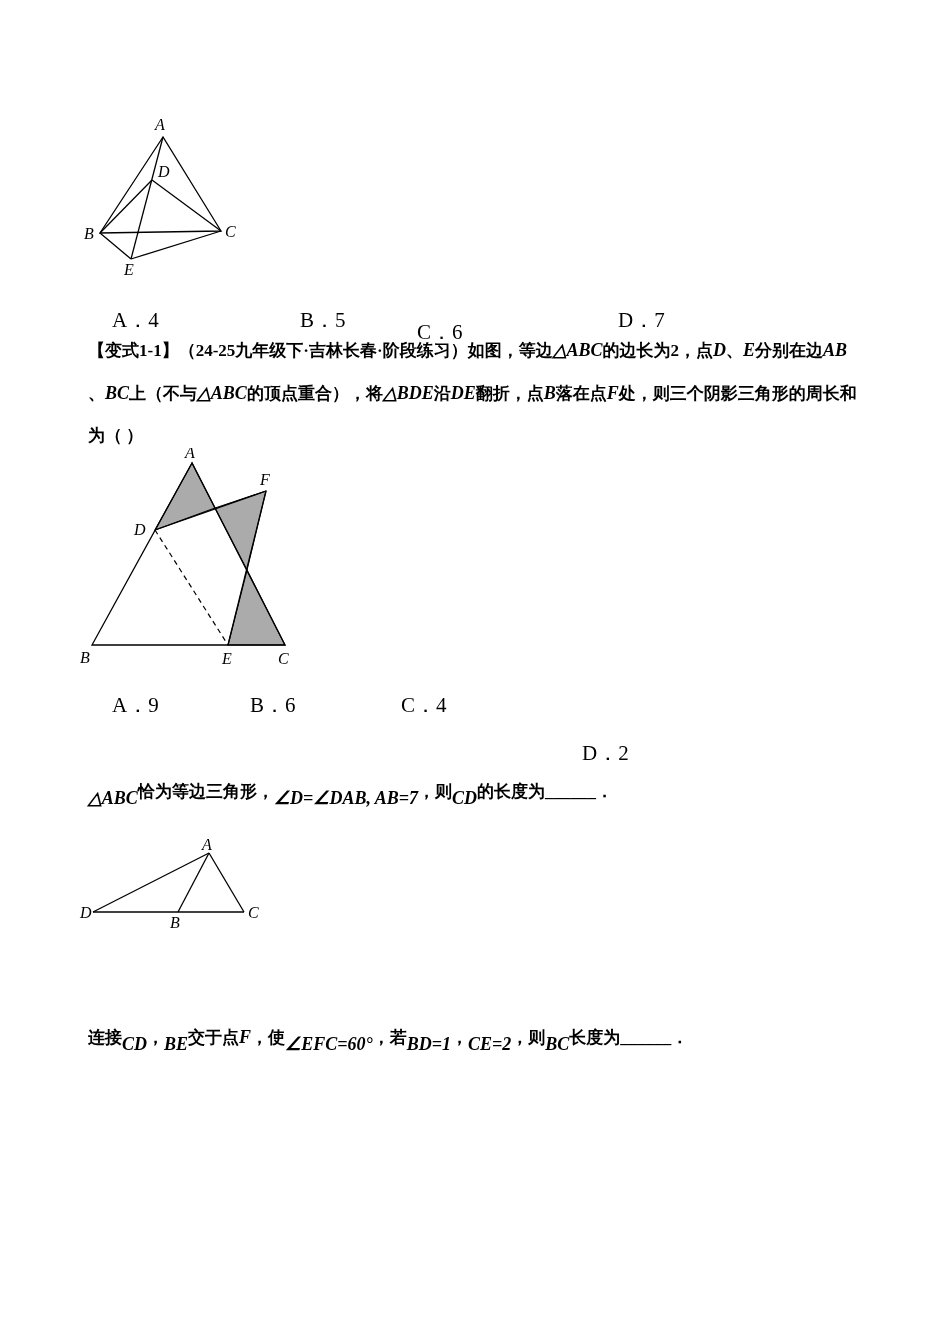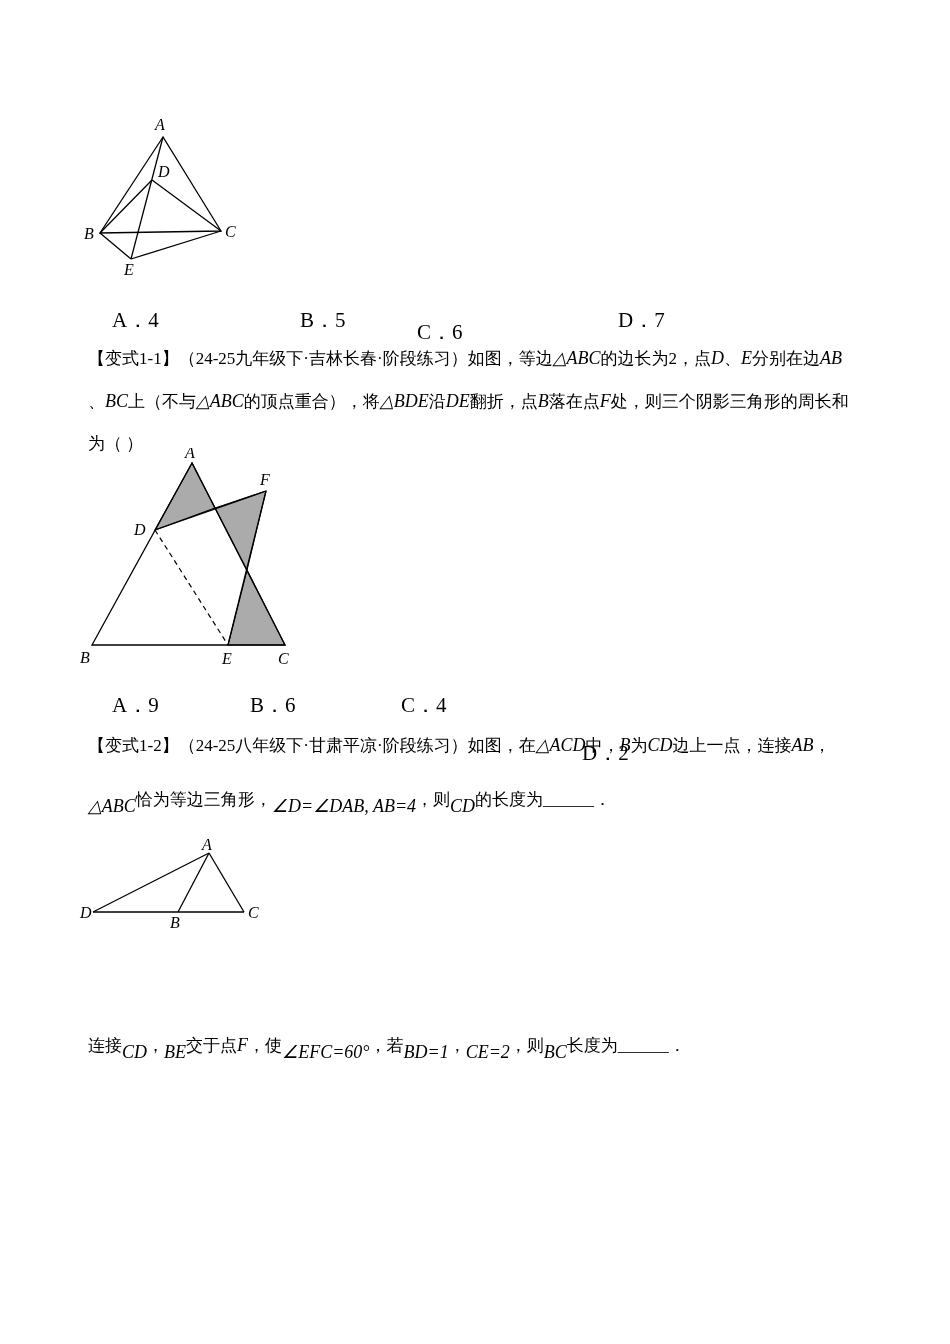--- a/index.html
+++ b/index.html
@@ -1,18 +1,18 @@
 <!DOCTYPE html>
 <html><head>
 <meta charset="utf-8">
 <style>
   html,body{margin:0;padding:0;background:#ffffff;}
   .page{position:relative;width:950px;height:1344px;background:#ffffff;color:#000;
         font-family:"Liberation Serif",serif;overflow:hidden;}
-  .tline{position:absolute;left:88px;width:800px;font-size:17px;line-height:34px;white-space:nowrap;}
+  .tline{position:absolute;left:88px;width:800px;font-size:17px;line-height:18px;white-space:nowrap;font-weight:bold;}
   .cn{font-family:"Liberation Serif",serif;}
   .m{font-family:"Liberation Serif",serif;font-style:italic;font-size:18px;}
   .ml{font-family:"Liberation Serif",serif;font-style:italic;font-size:18px;position:relative;top:7px;}
   .opt{position:absolute;font-size:21px;font-family:Liberation Serif, serif;}
   .figwrap{position:absolute;}
   svg text{font-family:"Liberation Serif",serif;font-style:italic;font-size:16px;fill:#000;}
   svg .edge{stroke:#000;stroke-width:1.3;fill:none;}
   svg .dash{stroke:#000;stroke-width:1.2;fill:none;stroke-dasharray:5 4;}
   svg .shade{fill:#ababab;stroke:#000;stroke-width:1.1;}
 </style>
@@ -66,22 +66,21 @@
     </svg>
   </div>
 
   <div>
     <span class="opt" style="left:112px;top:691px;">A．9</span>
     <span class="opt" style="left:250px;top:691px;">B．6</span>
     <span class="opt" style="left:401px;top:691px;">C．4</span>
     <span class="opt" style="left:582px;top:691px;margin-top:48px;">D．2</span>
   </div>
 
-  <div class="tline" style="top:728px;"><span class="cn">【变式1-2】（24-25八年级下·甘肃平凉·阶段练习）如图，在</span><span class="m">△ACD</span><span class="cn">中，</span><span class="m">B</span><span class="cn">为</span><span class="m">CD</span><span class="cn">边上一点，连接</span><span class="m">AB</span><span class="cn">，</span></div>
-  <div class="tline" style="top:782px;"><span class="ml">△ABC</span><span class="cn">恰为等边三角形，</span><span class="ml">∠D=∠DAB, AB=4</span><span class="cn">，则</span><span class="ml">CD</span><span class="cn">的长度为______．</span></div>
+  <div class="tline" style="top:782px;"><span class="ml">△ABC</span><span class="cn">恰为等边三角形，</span><span class="ml">∠D=∠DAB, AB=7</span><span class="cn">，则</span><span class="ml">CD</span><span class="cn">的长度为______．</span></div>
 
   <div class="figwrap" style="left:78px;top:838px;">
     <svg width="185" height="95" viewBox="0 0 185 95">
       <line class="edge" x1="15" y1="74" x2="131" y2="15"></line>
       <line class="edge" x1="15" y1="74" x2="166" y2="74"></line>
       <line class="edge" x1="131" y1="15" x2="100" y2="74"></line>
       <line class="edge" x1="131" y1="15" x2="166" y2="74"></line>
       <text x="124" y="12">A</text>
       <text x="2" y="80">D</text>
       <text x="92" y="90">B</text>

